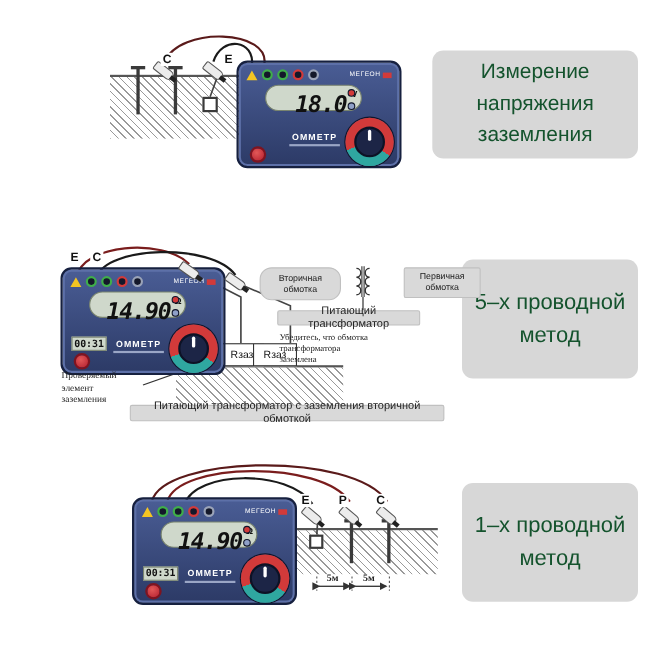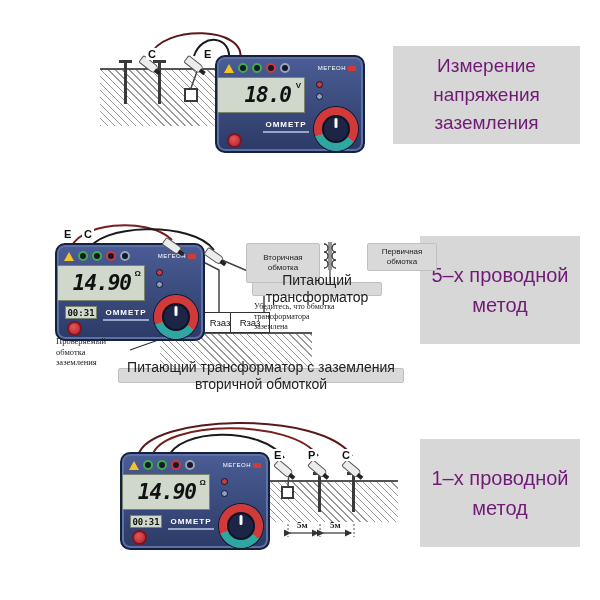--- a/index.html
+++ b/index.html
@@ -1,64 +1,64 @@
 <!DOCTYPE html>
 <html><head>
 <meta charset="utf-8">
 <style>
   * { margin:0; padding:0; box-sizing:border-box; }
   html,body { background:#fff; }
   #app { position:relative; width:600px; height:600px; background:#fff; overflow:hidden;
          font-family:"Liberation Sans", sans-serif; color:#222; }
 
   
-  .title-box { position:absolute; background:#d7d7d7; border-radius:0;
+  .title-box { position:absolute; background:#d7d7d7; border-radius:10px;
     display:flex; align-items:center; justify-content:center; text-align:center;
-    color:#701a75; font-size:20px; line-height:1.5; padding:8px; }
+    color:#14532d; font-size:20px; line-height:1.5; padding:8px; }
   .title-box .inner { max-width:140px; }
   #tbox1 .inner { max-width:150px; font-size:19px; }
 
   
   .hatch { position:absolute; border-top:2px solid #555;
     background:repeating-linear-gradient(45deg,#9a9a9a 0 1px,transparent 1px 5px); }
   .stake { position:absolute; width:3px; background:#3a3a3a; z-index:2; }
   .stake::before { content:""; position:absolute; left:-5px; top:0; width:13px; height:3px; background:#3a3a3a; }
   .gnd-el { position:absolute; background:#fff; border:2px solid #3a3a3a; z-index:2; }
 
   
   .probe { position:absolute; width:20px; height:9px; background:#ececec; border:1px solid #555;
     border-radius:2px 5px 5px 2px; transform-origin:left center; z-index:5; }
   .probe::after { content:""; position:absolute; right:-5px; top:2px; width:6px; height:4px; background:#222; }
   .p-label { position:absolute; font-size:11px; font-weight:bold; color:#111;
     background:#fff; padding:0 2px; z-index:6; }
 
   
   .glabel { position:absolute; background:#d9d9d9; border:1px solid #c0c0c0; border-radius:2px;
-    font-size:14px; color:#222; text-align:center; display:flex; align-items:center;
+    font-size:10px; color:#222; text-align:center; display:flex; align-items:center;
     justify-content:center; line-height:1.2; padding:1px 3px; z-index:6; }
   .stext { position:absolute; font-size:8.5px; color:#222; line-height:1.25; z-index:6;font-family:Liberation Serif, serif; }
   .rbox { position:absolute; width:40px; height:21px; background:#fff; border:1.5px solid #333;
     display:flex; align-items:center; justify-content:center; font-size:9.5px; color:#111; z-index:3; }
 
   
   .meter { position:absolute; width:150px; height:98px; border-radius:10px;
     background:linear-gradient(#4a5d95,#2c3a66); border:2px solid #16203f;
     box-shadow:inset 0 0 0 2px #5d70a8; z-index:4; }
   .m-strip { position:absolute; left:7px; top:5px; right:7px; height:12px;
     display:flex; align-items:center; gap:4px; }
   .m-warn { width:0; height:0; border-left:5px solid transparent; border-right:5px solid transparent;
     border-bottom:9px solid #f4c522; }
   .term { width:10px; height:10px; border-radius:50%; background:#14182a; border:2.5px solid; }
   .t-green { border-color:#3fae4a; }
   .t-red   { border-color:#d23a3a; }
   .t-dark  { border-color:#9aa3b8; }
   .m-brand { margin-left:auto; font-size:6px; color:#fff; letter-spacing:.5px; display:flex; align-items:center; }
   .m-brand::after { content:""; display:inline-block; width:8px; height:5px; background:#d23a3a; margin-left:2px; }
-  .m-lcd { position:absolute; left:0; top:20px; width:88px; height:36px; background:#cfd8cb;
-    border:1px solid #79846f; border-radius:0; }
+  .m-lcd { position:absolute; left:24px; top:20px; width:88px; height:24px; background:#cfd8cb;
+    border:1px solid #79846f; border-radius:14px; }
   .m-digits { position:absolute; right:13px; top:5px; font-family:"DejaVu Sans Mono",monospace;
     font-style:italic; font-weight:bold; font-size:21px; color:#111; letter-spacing:-1px; }
   .m-unit { position:absolute; right:3px; top:3px; font-size:8px; font-weight:bold; color:#111; }
   .m-timer { position:absolute; left:8px; top:61px; width:32px; height:13px; background:#cfd8cb;
     border:1px solid #79846f; font-family:"DejaVu Sans Mono",monospace; font-size:9px;
     font-weight:bold; color:#111; text-align:center; line-height:12px; }
   .m-name { position:absolute; left:46px; top:63px; font-size:8px; font-weight:bold; color:#fff;
     letter-spacing:1px;text-align:center; }
   .m-name::after { content:""; display:block; width:46px; height:2px; background:#9aa6c6; margin-top:2px; }
   .m-btn { position:absolute; width:7px; height:7px; border-radius:50%; border:1px solid #10152b; }
@@ -183,25 +183,25 @@
       <div class="m-knob">
           <div class="m-pointer"></div>
         </div>
     </div>
   </div>
 
   <div class="hatch" style="left:160px; top:332px; width:152px; height:36px;"></div>
   <div class="rbox" style="left:200px; top:312px;">Rзаз</div>
   <div class="rbox" style="left:230px; top:312px;">Rзаз</div>
 
-  <div class="glabel" style="left:246px; top:243px; width:74px; height:40px; font-size:8px;">Вторичная обмотка</div>
+  <div class="glabel" style="left:236px; top:243px; width:74px; height:30px; font-size:8px;border-radius:11px;">Вторичная обмотка</div>
   <div class="glabel" style="left:342px; top:243px; width:70px; height:28px; font-size:8px;margin-left:25px;">Первичная обмотка</div>
   <div class="glabel" style="left:252px; top:282px; width:130px; height:14px;">Питающий трансформатор</div>
   <div class="stext" style="left:254px; top:302px; width:86px; font-size:8px;">Убедитесь, что обмотка трансформатора заземлена</div>
-  <div class="stext" style="left:56px; top:336px; width:70px;">Проверяемый обмотка заземления</div>
+  <div class="stext" style="left:56px; top:336px; width:70px;">Проверяемый элемент заземления</div>
   <div class="glabel" style="left:118px; top:368px; width:286px; height:15px;">Питающий трансформатор с заземления вторичной обмоткой</div>
 
   <div class="title-box" id="tbox2" style="left:420px; top:236px; width:160px; height:108px;">
     <div class="inner">5–х проводной метод</div>
   </div>
 
   <span class="p-label" style="left:272px; top:449px;">E</span>
   <span class="p-label" style="left:306px; top:449px;">P</span>
   <span class="p-label" style="left:340px; top:449px;">C</span>
   <div class="probe" style="left:276px; top:458px; transform:rotate(40deg);"></div>

